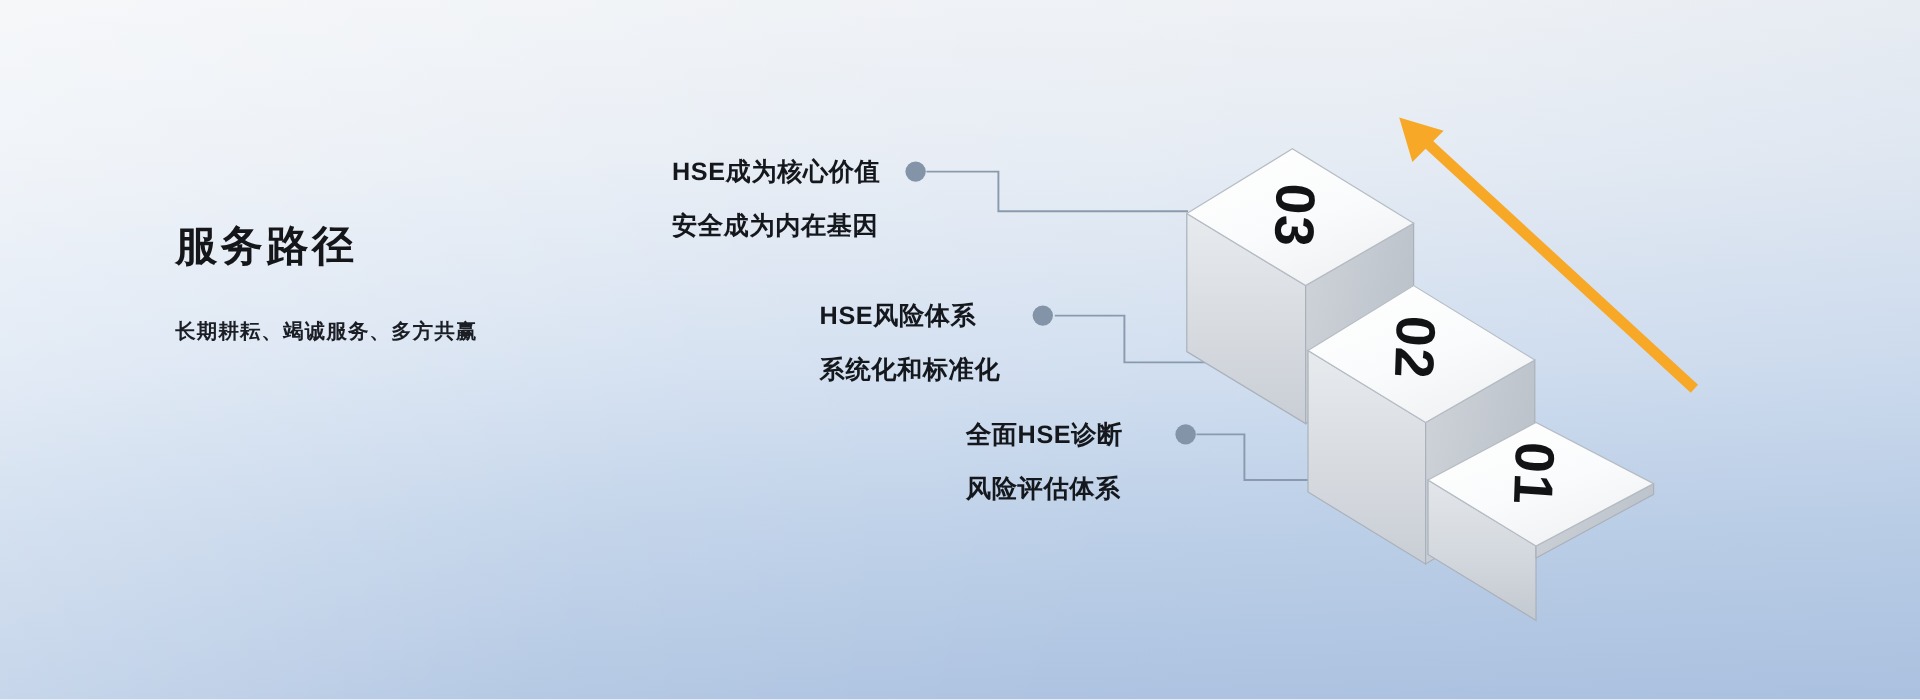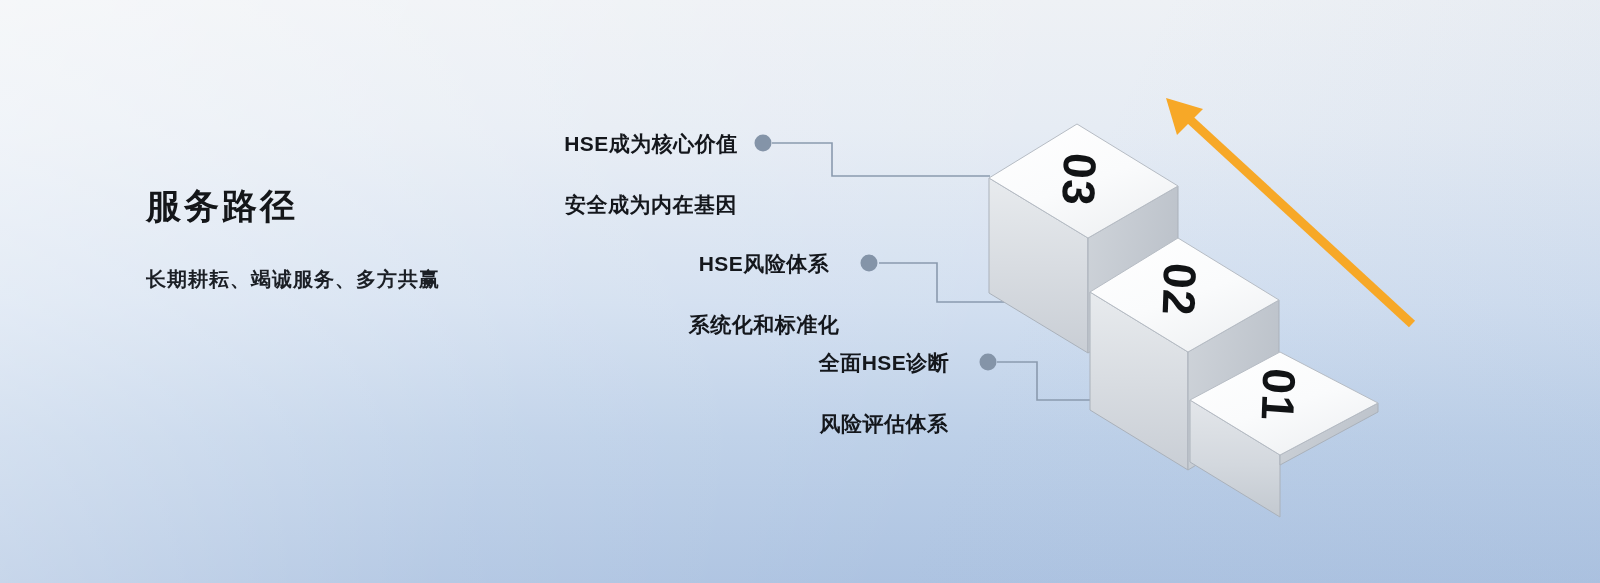--- a/index.html
+++ b/index.html
@@ -34,40 +34,40 @@
   }
   #headline .title {
     font-size: 35px;
     font-weight: bold;
     color: #141619;
     letter-spacing: 3px;
     line-height: 1.12;
     margin: 0;
   }
   #headline .subtitle {
-    font-size: 20px;
+    font-size: 17px;
     font-weight: bold;
     color: #1b1f25;
     letter-spacing: 1px;
     margin: 42px 0 0 0;
     line-height: 1.2;
   }
   .callout {
     position: absolute;
-    text-align: center;
+    text-align: left;
     color: #14171c;
     font-weight: bold;
     font-size: 21px;
     line-height: 1;
     letter-spacing: 0.5px;
     white-space: nowrap;
   }
   .callout .line2 {
     display: block;
-    margin-top: 40px;
+    margin-top: 24px;
   }
   #callout-03 { left: 560px; top: 133px; width: 182px; }
   #callout-02 { left: 683px; top: 253px; width: 162px; }
   #callout-01 { left: 805px; top: 352px; width: 158px; }
 
   #svg-layer {
     position: absolute;
     left: 0;
     top: 0;
     width: 1600px;

